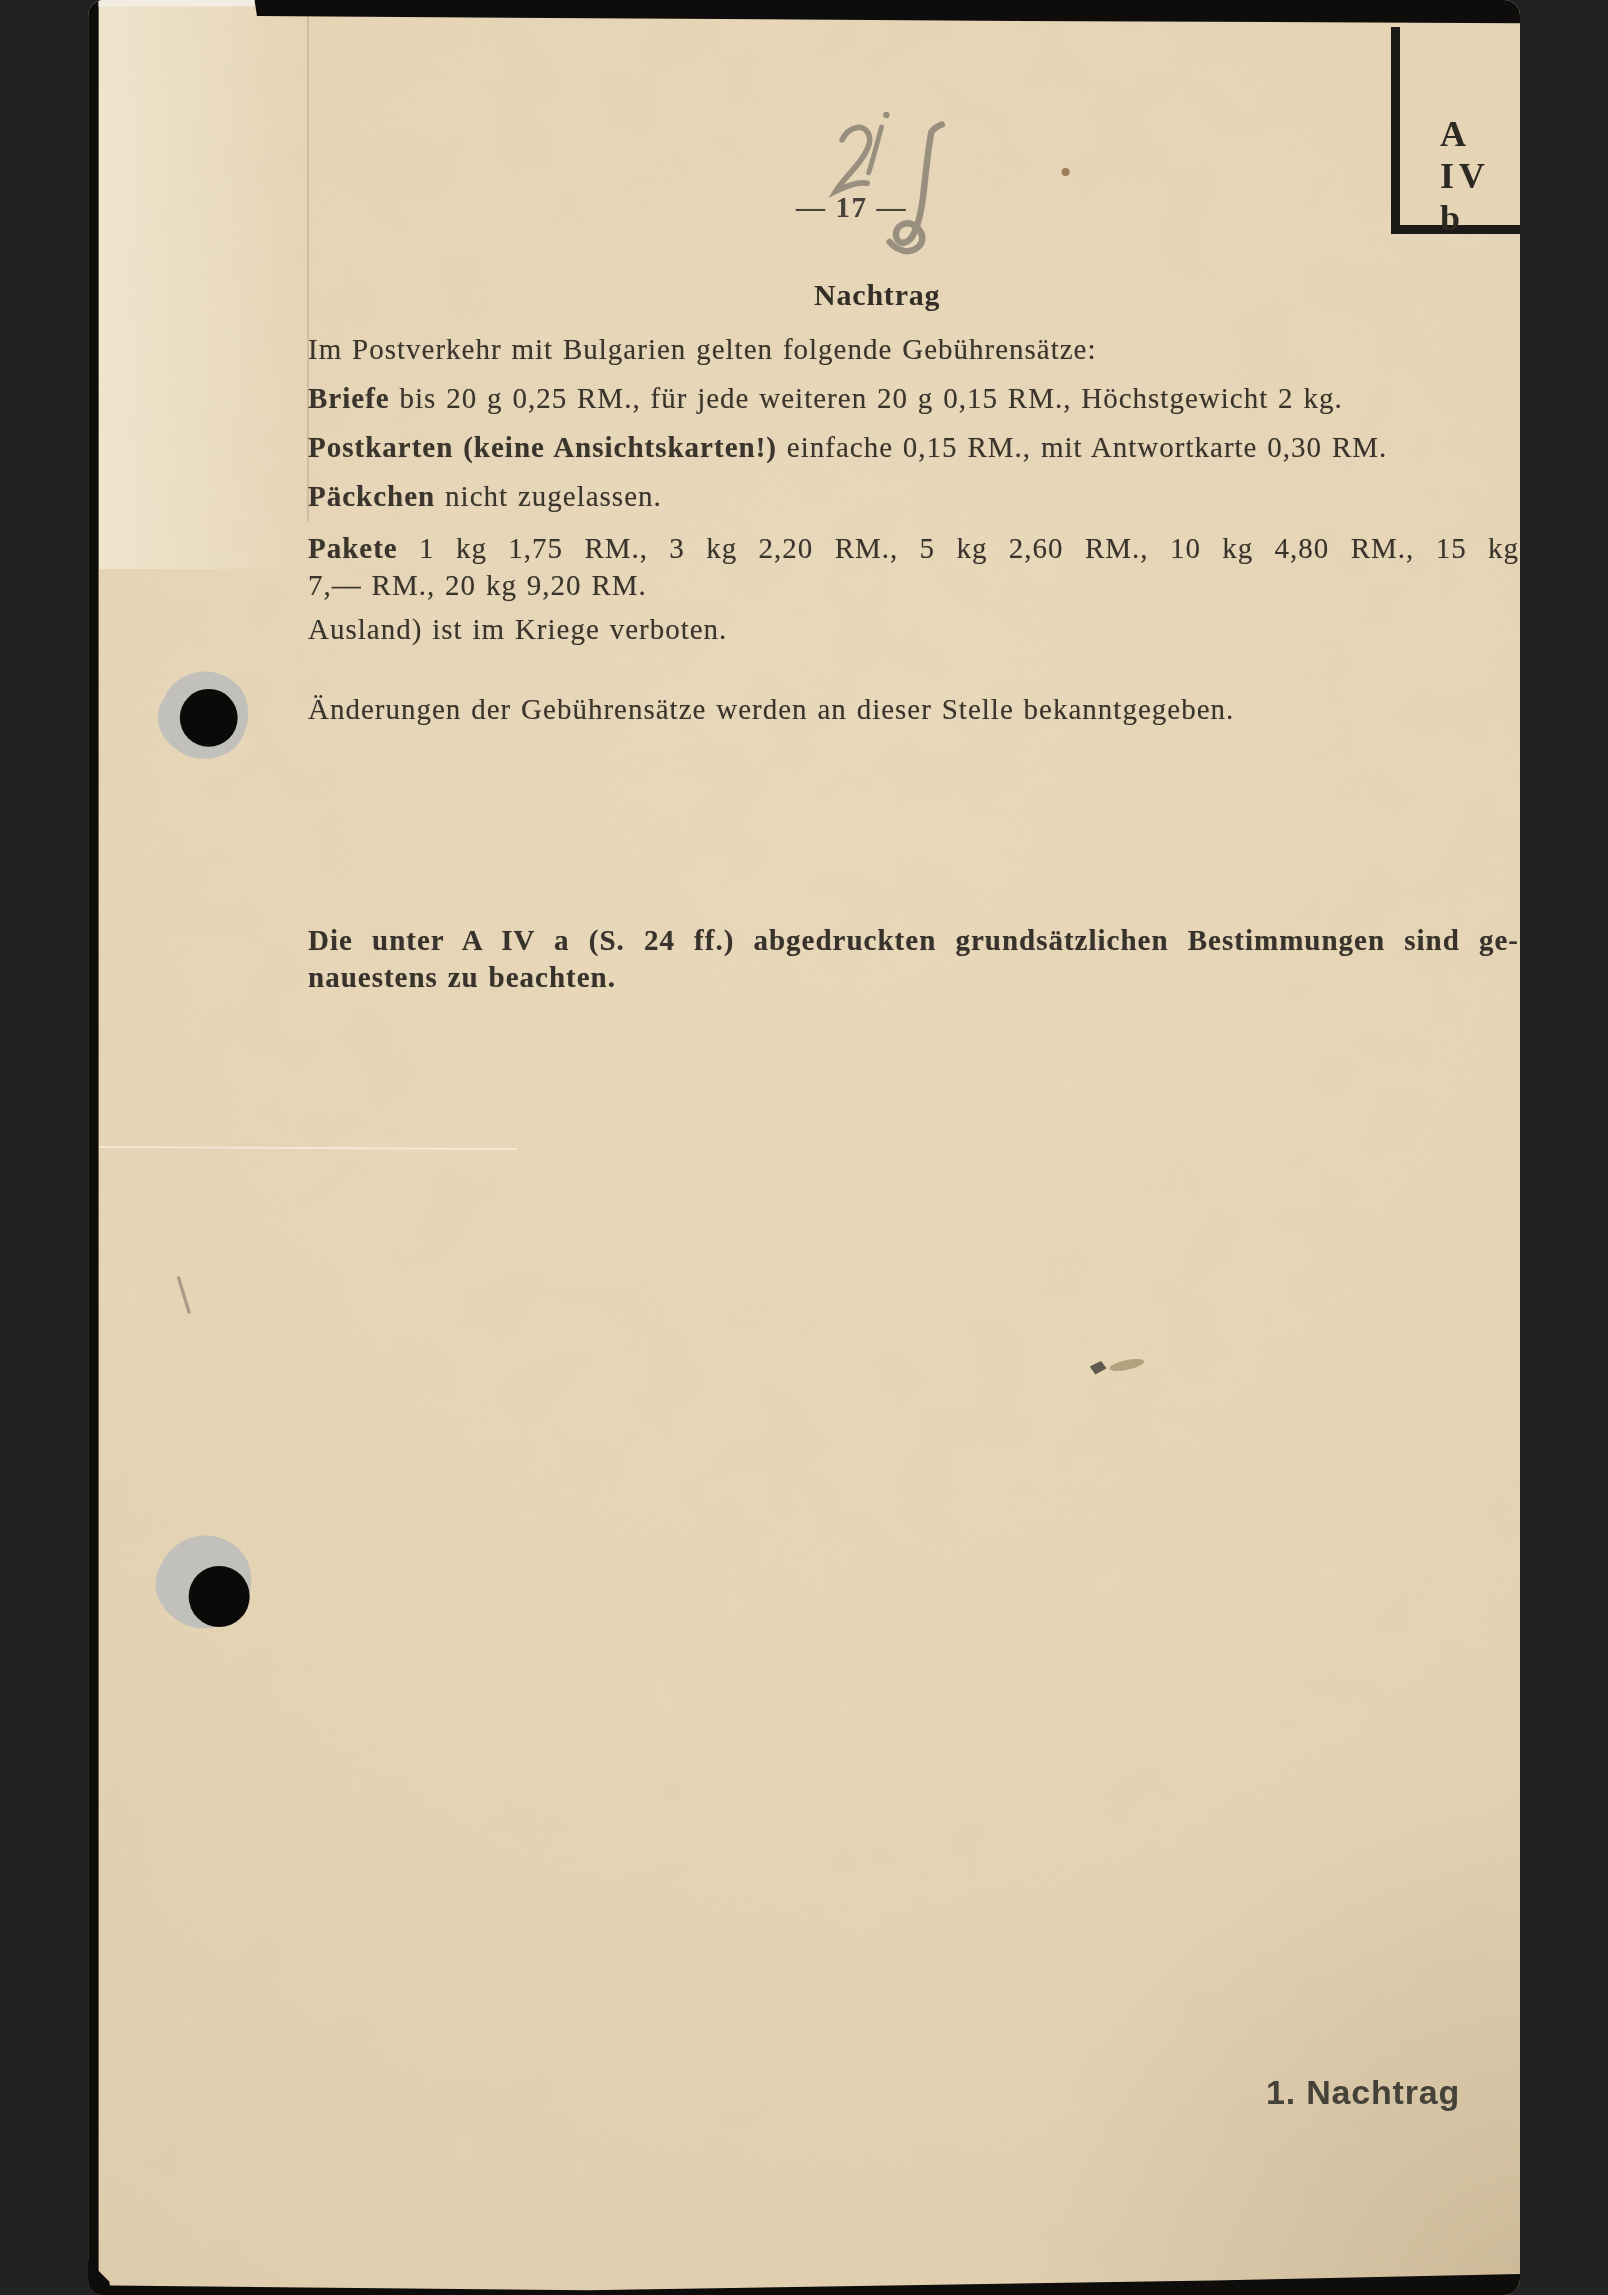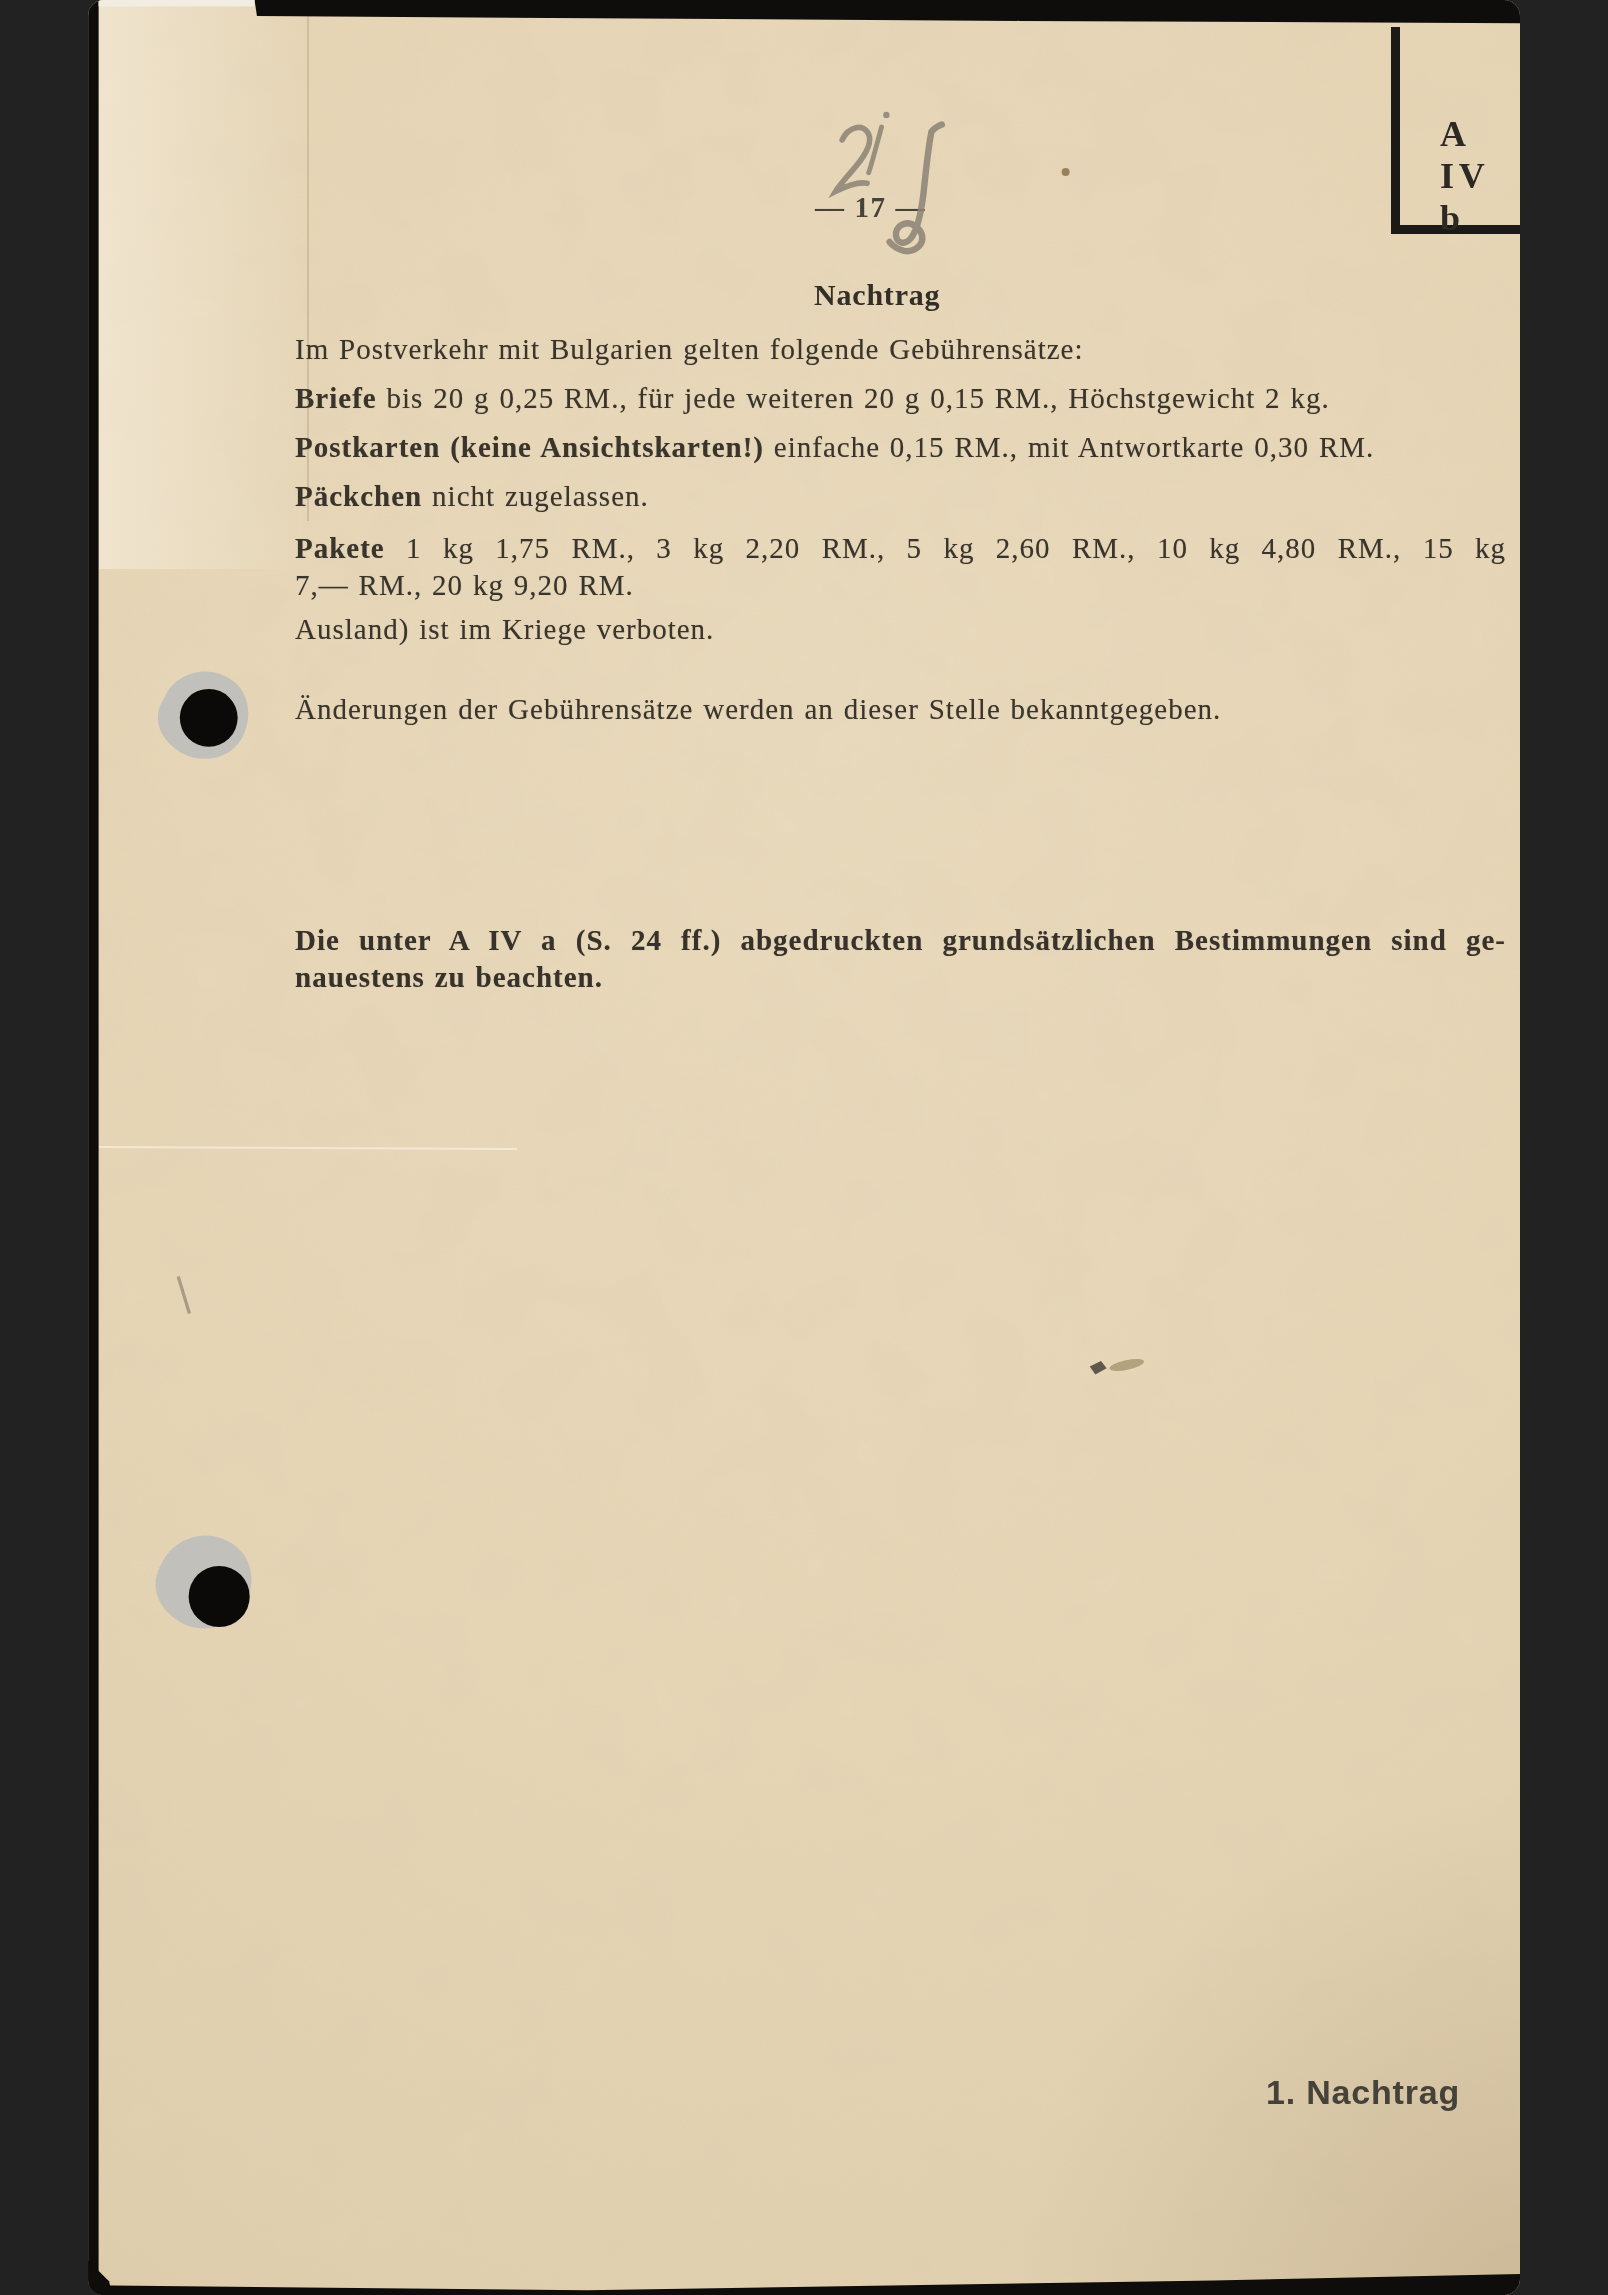--- a/index.html
+++ b/index.html
@@ -21,26 +21,26 @@
   .corner-dark{right:0;bottom:0;width:724px;height:724px;
     background:radial-gradient(100% 100% at 100% 100%, rgba(120,96,60,.18), rgba(120,96,60,0) 70%);}
 
   
   .tab-v{position:absolute;left:1303px;top:26.5px;width:8.8px;height:207px;background:#1c1a16;z-index:4;}
   .tab-h{position:absolute;left:1303px;top:225px;width:296px;height:8.8px;background:#1c1a16;z-index:4;}
   .tab-label{position:absolute;left:1352px;top:113px;z-index:4;
     font-size:36px;font-weight:bold;letter-spacing:4.8px;color:#2d2923;}
 
   .page-number{position:absolute;left:708px;top:191px;width:149px;z-index:4;
-    text-align:center;font-size:29px;font-weight:600;letter-spacing:1.6px;color:#47423a;}
+    font-size:29px;font-weight:600;letter-spacing:1.6px;color:#47423a;}
 
   .doc-title{position:absolute;left:726px;top:278px;z-index:4;
     font-size:30px;font-weight:bold;letter-spacing:0.8px;color:#332e27;}
 
-  .par{position:absolute;left:207px;width:1211px;z-index:4;
+  .par{position:absolute;left:220px;width:1211px;z-index:4;
     font-size:29px;line-height:37px;letter-spacing:1px;word-spacing:1.6px;
     color:#3a352c;text-shadow:0 0 0.8px rgba(58,53,44,.35);}
   .lead{font-weight:bold;}
   .jl{text-align:justify;text-align-last:justify;}
   .boldpar{font-weight:bold;color:#37322b;}
 
   .nachtrag{position:absolute;left:1178px;top:2073px;z-index:4;
     font-family:"Liberation Sans","DejaVu Sans",sans-serif;
     font-size:34px;font-weight:bold;letter-spacing:0.8px;color:#45423a;}
 

